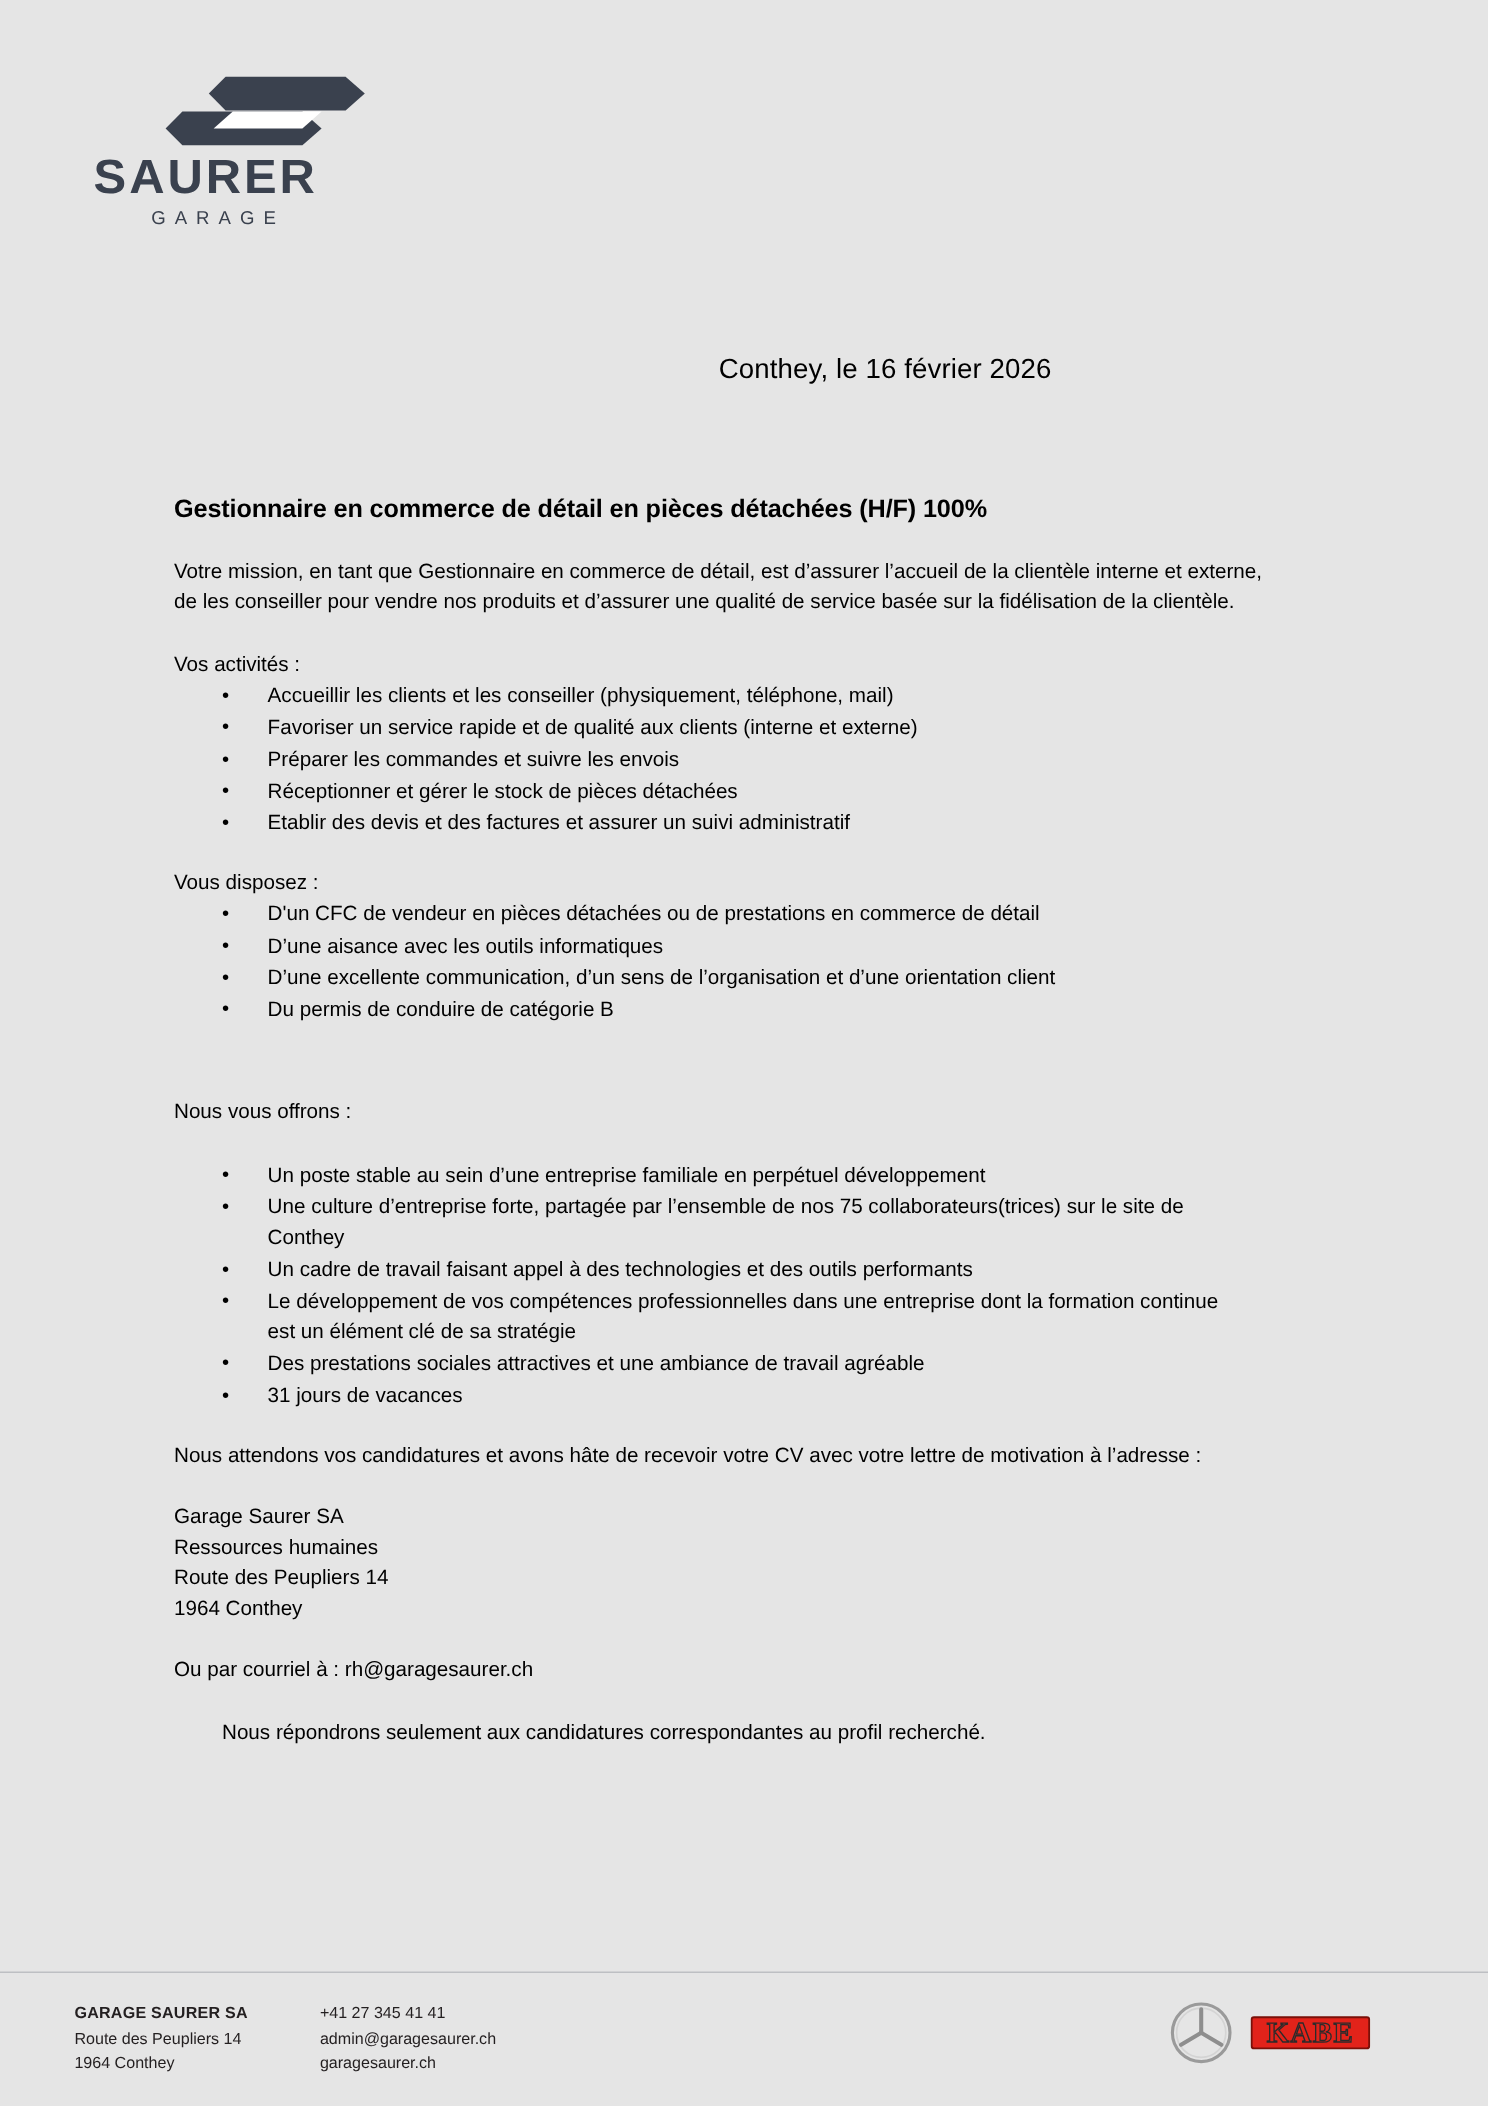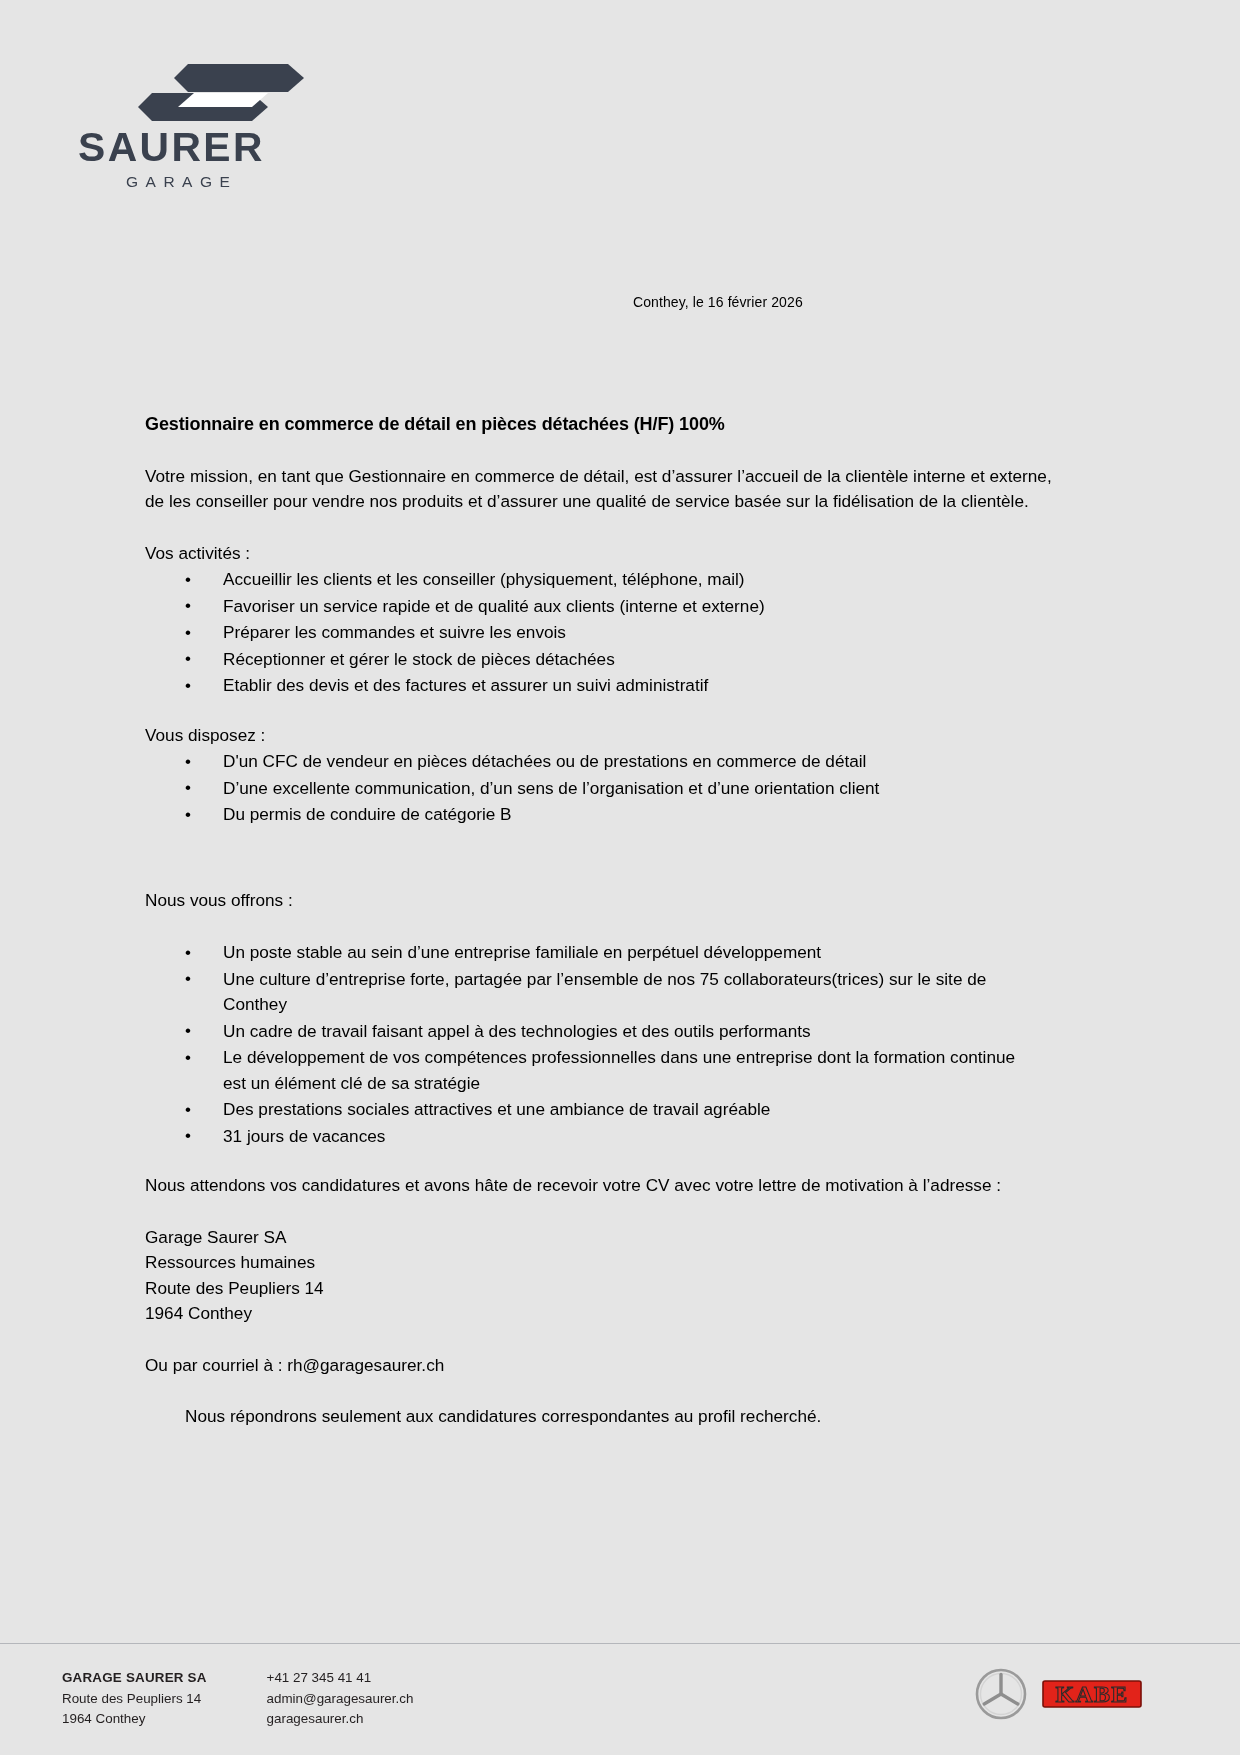--- a/index.html
+++ b/index.html
@@ -44,40 +44,40 @@
   .logo-sub {
     display: block;
     width: 222px;
     height: 20px;
     margin-top: 3px;
   }
 
   
   .date-line {
     position: absolute;
-    left: 633px;
+    left: 599px;
     top: 294px;
-    font-size: 14px;
+    font-size: 23px;
     letter-spacing: 0.1px;
     white-space: nowrap;
   }
 
   
   .content {
     position: absolute;
     left: 145px;
     top: 412px;
     width: 912px;
     font-size: 17.2px;
     line-height: 25.5px;
   }
 
   .job-title {
     font-weight: bold;
-    font-size: 18px;
+    font-size: 21px;
     margin: 0 0 26px 0;
     letter-spacing: -0.1px;
   }
 
   .para {
     margin: 0 0 26px 0;
   }
   .para.tight { margin-bottom: 0; margin-left: 40px; }
 
   .section-lead {
@@ -173,20 +173,21 @@
       <li>Accueillir les clients et les conseiller (physiquement, téléphone, mail)</li>
       <li>Favoriser un service rapide et de qualité aux clients (interne et externe)</li>
       <li>Préparer les commandes et suivre les envois</li>
       <li>Réceptionner et gérer le stock de pièces détachées</li>
       <li>Etablir des devis et des factures et assurer un suivi administratif</li>
     </ul>
 
     <p class="section-lead">Vous disposez :</p>
     <ul class="bullets">
       <li>D'un CFC de vendeur en pièces détachées ou de prestations en commerce de détail</li>
+      <li>D’une aisance avec les outils informatiques</li>
       <li>D’une excellente communication, d’un sens de l’organisation et d’une orientation client</li>
       <li>Du permis de conduire de catégorie B</li>
     </ul>
 
     <div class="spacer-lg"></div>
 
     <p class="section-lead">Nous vous offrons :</p>
     <div class="spacer-md"></div>
     <ul class="bullets">
       <li>Un poste stable au sein d’une entreprise familiale en perpétuel développement</li>

